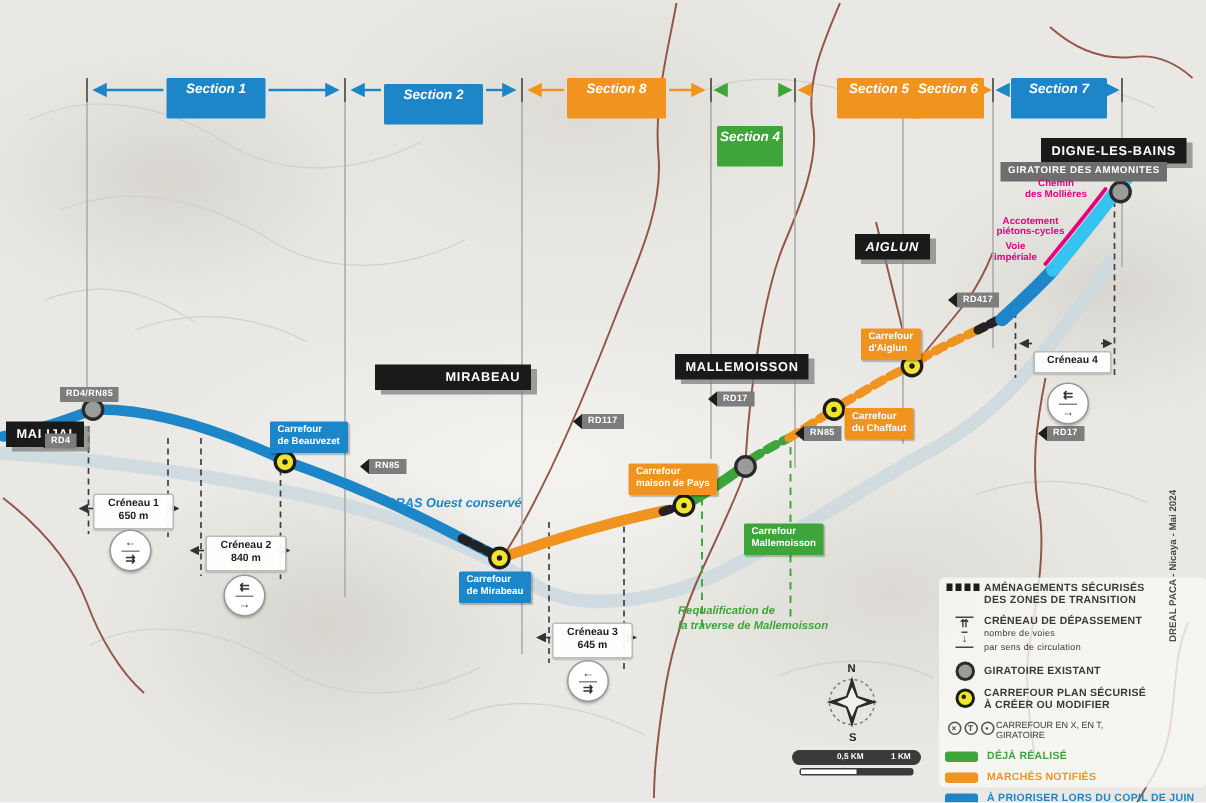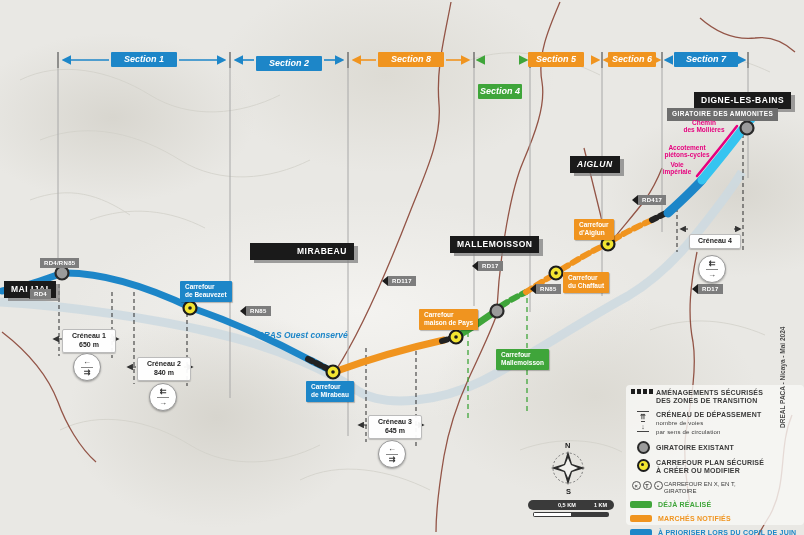--- a/index.html
+++ b/index.html
@@ -9,21 +9,21 @@
       radial-gradient(ellipse 220px 130px at 14% 22%, #d8d6cf 0%, rgba(216,214,207,0) 65%),
       radial-gradient(ellipse 260px 150px at 48% 14%, #dddbd4 0%, rgba(221,219,212,0) 65%),
       radial-gradient(ellipse 230px 170px at 27% 78%, #d7d5ce 0%, rgba(215,213,206,0) 65%),
       radial-gradient(ellipse 250px 160px at 74% 74%, #dcdad3 0%, rgba(220,218,211,0) 65%),
       radial-gradient(ellipse 210px 130px at 92% 36%, #d9d7d0 0%, rgba(217,215,208,0) 65%),
       radial-gradient(ellipse 420px 160px at 45% 58%, #f4f3f0 0%, rgba(244,243,240,0) 70%),
       #e9e8e4;}
   #baseSvg{position:absolute;left:0;top:0;z-index:1;}
   .lbl{position:absolute;z-index:3;}
   
-  .sec{height:15px;line-height:15px;text-align:center;color:#fff;font-weight:bold;
+  .sec{height:27px;line-height:15px;text-align:center;color:#fff;font-weight:bold;
        font-size:9px;font-style:italic;border-radius:1px;z-index:3;}
   .bg-blue{background:#1d86c8;} .bg-orange{background:#f0941f;} .bg-green{background:#3fa53a;margin-top:32px;}
   
   .town{background:#1a1a1a;color:#fff;font-weight:bold;font-size:8.5px;line-height:1;
         padding:4px 7px;letter-spacing:.5px;box-shadow:4px 3px 0 rgba(128,128,128,.75);white-space:nowrap;}
   
   .graybar{background:#6e6e6e;color:#fff;font-weight:bold;font-size:6.5px;line-height:1;
         padding:3px 5px;letter-spacing:.4px;white-space:nowrap;}
   
   .flag{display:flex;align-items:center;height:10px;}
@@ -247,21 +247,21 @@
       <circle cx="568" cy="468" r="15" fill="none" stroke="#777" stroke-width="1" stroke-dasharray="2,2"></circle>
       <polygon points="568,451 572,464 585,468 572,472 568,485 564,472 551,468 564,464" fill="#2b2b2b"></polygon>
       <polygon points="568,458 571,465 578,468 571,471 568,478 565,471 558,468 565,465" fill="#f2f1ee"></polygon>
     </g>
   </svg>
 
   <div class="sec bg-blue lbl" style="left:111px;top:52px;width:66px;">Section 1</div>
   <div class="sec bg-blue lbl" style="left:256px;top:56px;width:66px;">Section 2</div>
   <div class="sec bg-orange lbl" style="left:378px;top:52px;width:66px;">Section 8</div>
   <div class="sec bg-green lbl" style="left:478px;top:52px;width:44px;">Section 4</div>
-  <div class="sec bg-orange lbl" style="left:528px;top:52px;width:56px;">Section 5</div>
+  <div class="sec bg-orange lbl" style="left:558px;top:52px;width:56px;">Section 5</div>
   <div class="sec bg-orange lbl" style="left:608px;top:52px;width:48px;">Section 6</div>
   <div class="sec bg-blue lbl" style="left:674px;top:52px;width:64px;">Section 7</div>
 
   <div class="town lbl" style="left:4px;top:281px;">MALIJAI</div>
   <div class="town lbl" style="left:250px;top:243px;padding-left:47px;">MIRABEAU</div>
   <div class="town lbl" style="left:450px;top:236px;">MALLEMOISSON</div>
   <div class="town lbl" style="left:570px;top:156px;font-style:italic;">AIGLUN</div>
   <div class="town lbl" style="left:694px;top:92px;">DIGNE-LES-BAINS</div>
   <div class="graybar lbl" style="left:667px;top:108px;">GIRATOIRE DES AMMONITES</div>
 
@@ -329,20 +329,24 @@
   <div class="pink lbl" style="left:661px;top:144px;width:52px;">
     <span>Accotement</span>
       <span>piétons-cycles</span>
     </div>
   <div class="pink lbl" style="left:657px;top:161px;width:40px;">
     <span>Voie</span>
       <span>impériale</span>
     </div>
 
   <div class="note-blue lbl" style="left:258px;top:330px;">PRAS Ouest conservé</div>
+  <div class="note-green lbl" style="left:452px;top:402px;">
+    <span>Requalification de</span>
+      <span>la traverse de Mallemoisson</span>
+    </div>
   <div class="credit lbl" style="left:779px;top:428px;">DREAL PACA - Nicaya - Mai 2024</div>
 
   <div class="cren lbl" style="left:62px;top:329px;width:46px;">
     <span>Créneau 1</span>
       <span>650 m</span>
     </div>
   <div class="cren lbl" style="left:137px;top:357px;width:46px;">
     <span>Créneau 2</span>
       <span>840 m</span>
     </div>

